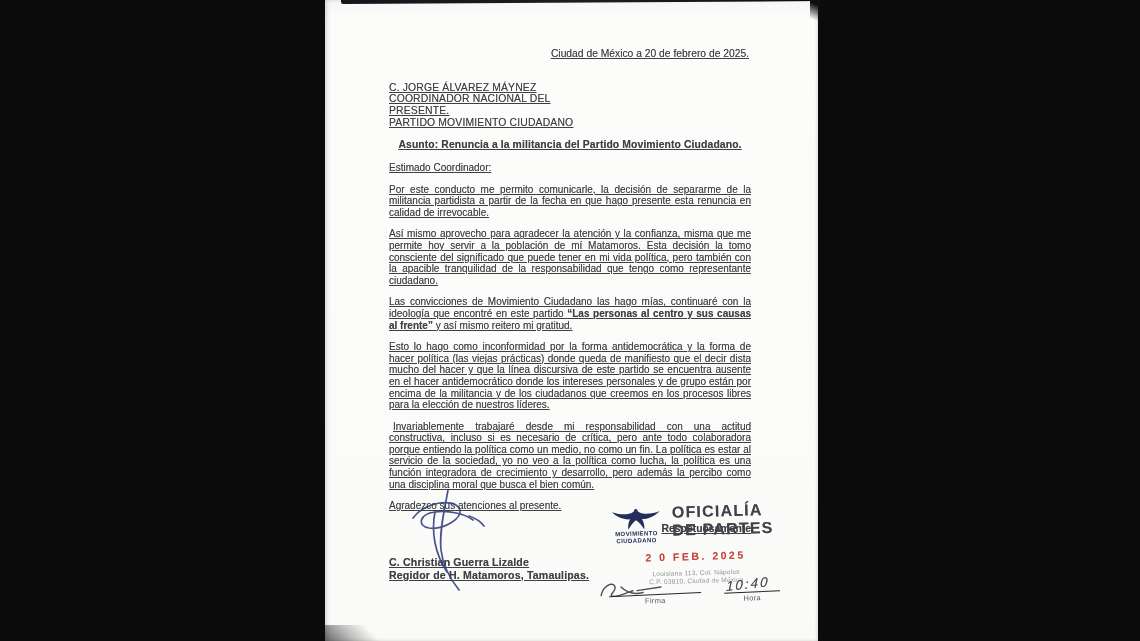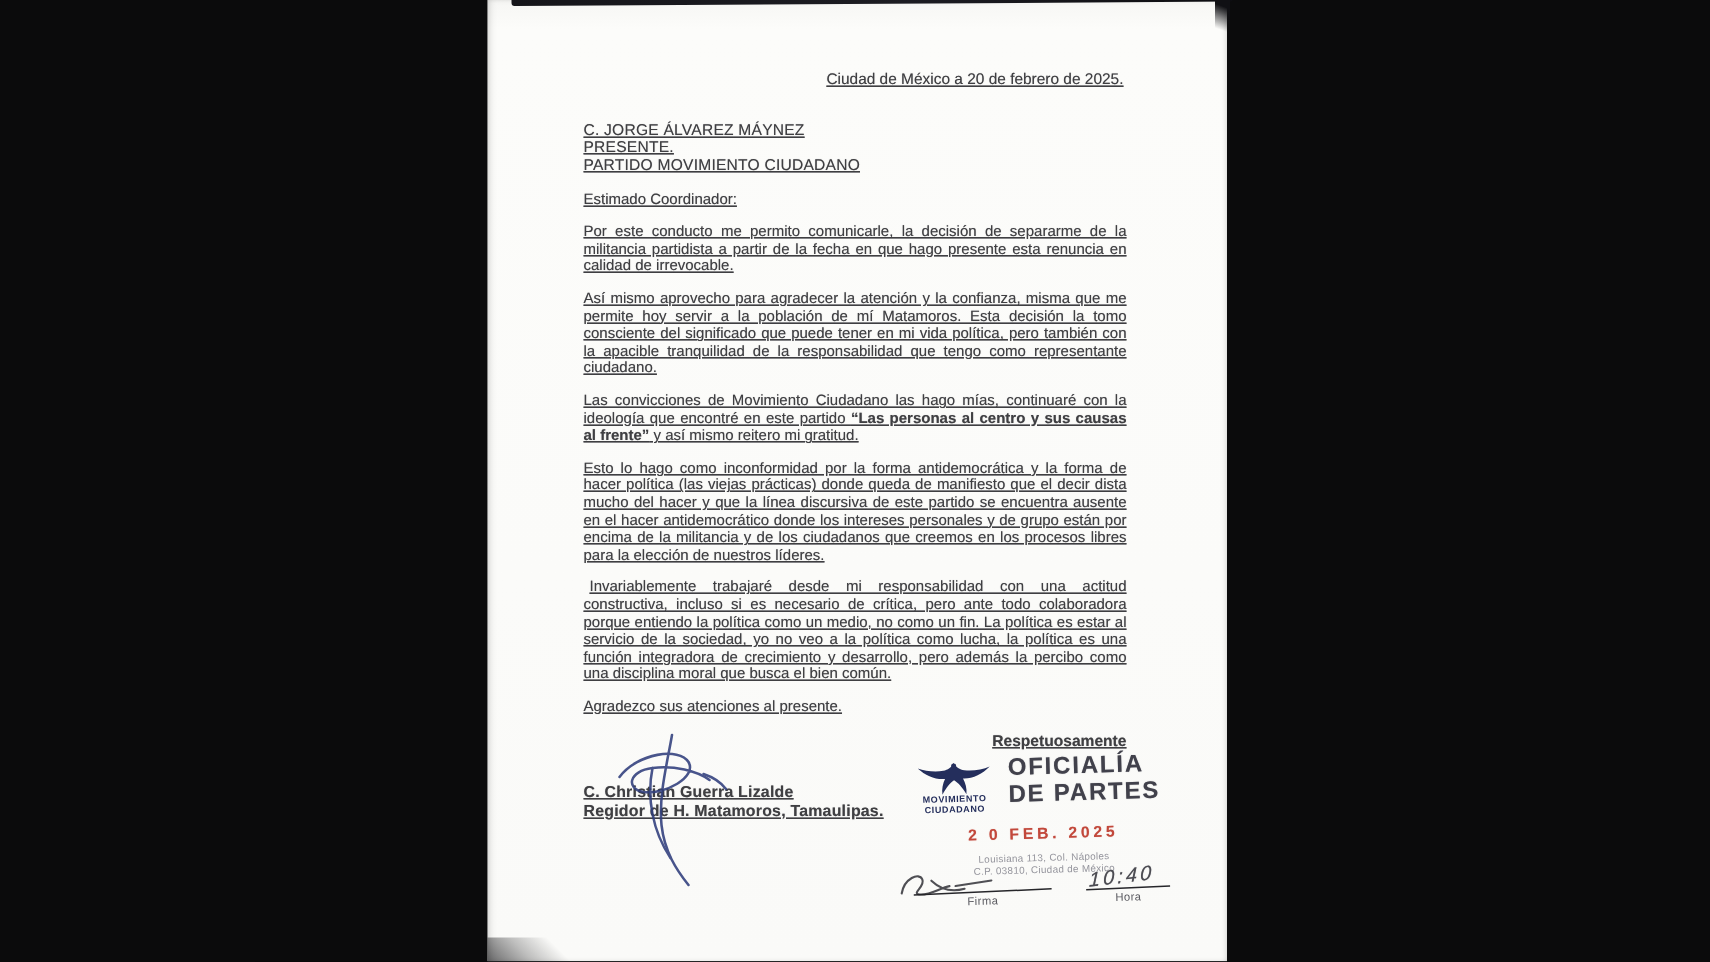--- a/index.html
+++ b/index.html
@@ -61,24 +61,26 @@
   <div id="paper">
     <div class="paper-top-edge"></div>
     <div class="paper-top-edge-right"></div>
     <div class="paper-corner-shadow"></div>
 
     <div id="letter">
       <div class="date-line">Ciudad de México a 20 de febrero de 2025.</div>
 
       <div class="recipient">
         <div>C. JORGE ÁLVAREZ MÁYNEZ</div>
+        <div>COORDINADOR NACIONAL DEL</div>
         <div>PRESENTE.</div>
         <div>PARTIDO MOVIMIENTO CIUDADANO</div>
       </div>
 
+      <div class="subject">Asunto: Renuncia a la militancia del Partido Movimiento Ciudadano.</div>
 
       <div class="salutation">Estimado Coordinador:</div>
 
       <div class="para">Por este conducto me permito comunicarle, la decisión de separarme de la militancia partidista a partir de la fecha en que hago presente esta renuncia en calidad de irrevocable.</div>
       <div class="para">Así mismo aprovecho para agradecer la atención y la confianza, misma que me permite hoy servir a la población de mí Matamoros. Esta decisión la tomo consciente del significado que puede tener en mi vida política, pero también con la apacible tranquilidad de la responsabilidad que tengo como representante ciudadano.</div>
       <div class="para"><span>Las convicciones de Movimiento Ciudadano las hago mías, continuaré con la ideología que encontré en este partido </span><b>“Las personas al centro y sus causas al frente”</b><span> y así mismo reitero mi gratitud.</span></div>
       <div class="para">Esto lo hago como inconformidad por la forma antidemocrática y la forma de hacer política (las viejas prácticas) donde queda de manifiesto que el decir dista mucho del hacer y que la línea discursiva de este partido se encuentra ausente en el hacer antidemocrático donde los intereses personales y de grupo están por encima de la militancia y de los ciudadanos que creemos en los procesos libres para la elección de nuestros líderes.</div>
       <div class="para indent">Invariablemente trabajaré desde mi responsabilidad con una actitud constructiva, incluso si es necesario de crítica, pero ante todo colaboradora porque entiendo la política como un medio, no como un fin. La política es estar al servicio de la sociedad, yo no veo a la política como lucha, la política es una función integradora de crecimiento y desarrollo, pero además la percibo como una disciplina moral que busca el bien común.</div>
 
       <div class="thanks">Agradezco sus atenciones al presente.</div>

